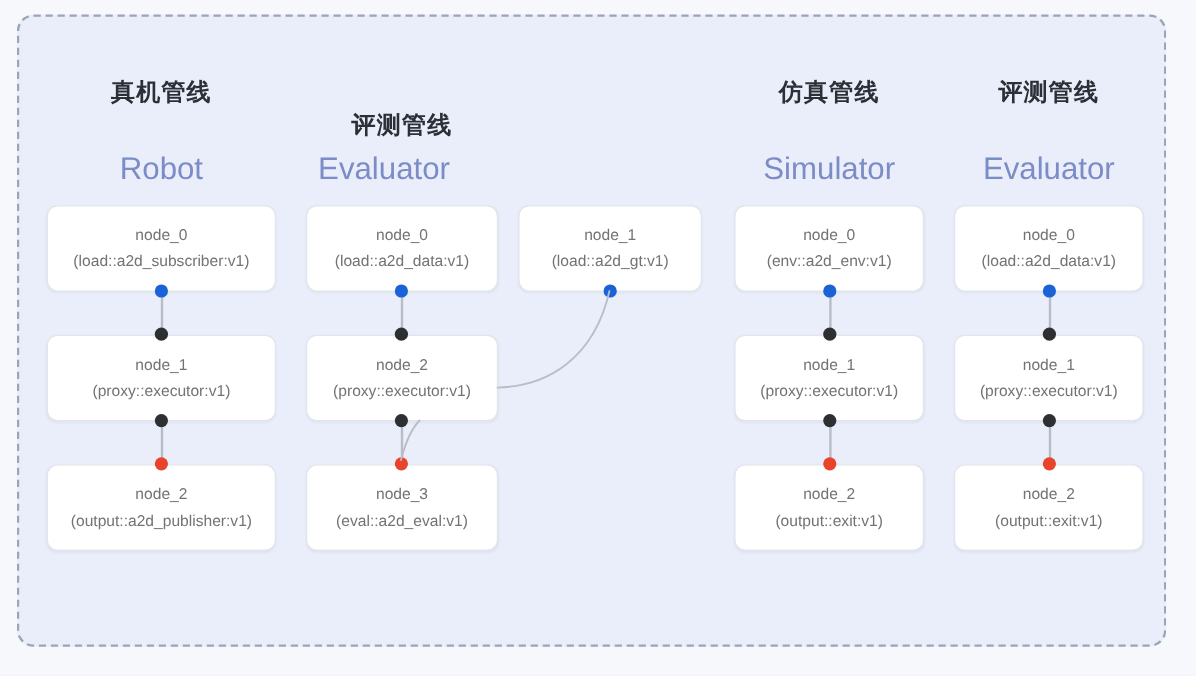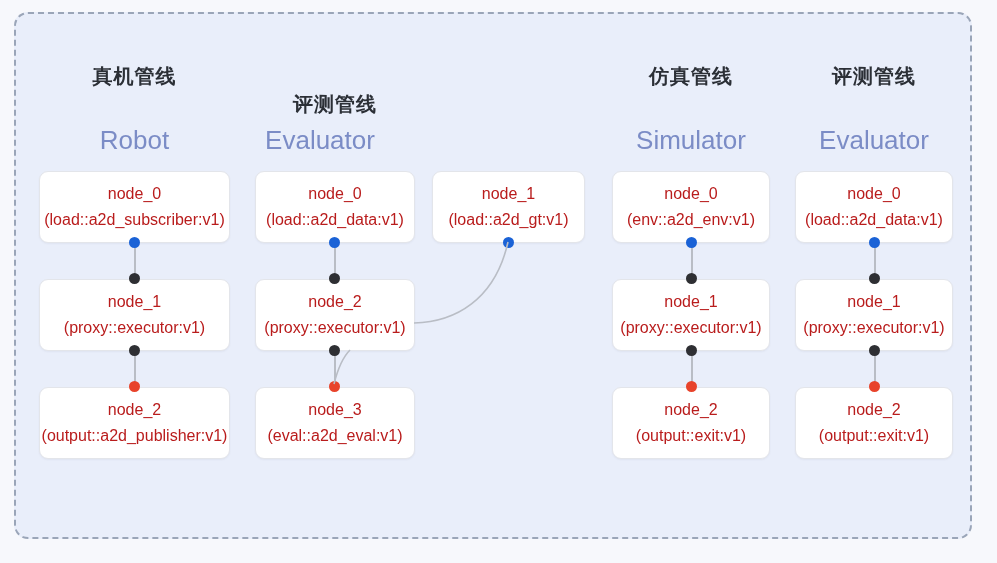--- a/index.html
+++ b/index.html
@@ -43,22 +43,22 @@
     border:1px solid #e3e5ea;
     border-radius:9px;
     display:flex;
     flex-direction:column;
     align-items:center;
     justify-content:center;
     gap:4px;
     box-shadow:0 1px 2px rgba(30,40,70,.05);
   }
   .node .nm, .node .ty {
-    font-size:16px;
-    color:#b91c1c;
+    font-size:13px;
+    color:#737373;
     line-height:1.35;
     white-space:nowrap;
   }
 
   .edge-line {
     position:absolute;
     width:2px;
     background:#b9bdc5;
   }
   .dot {

